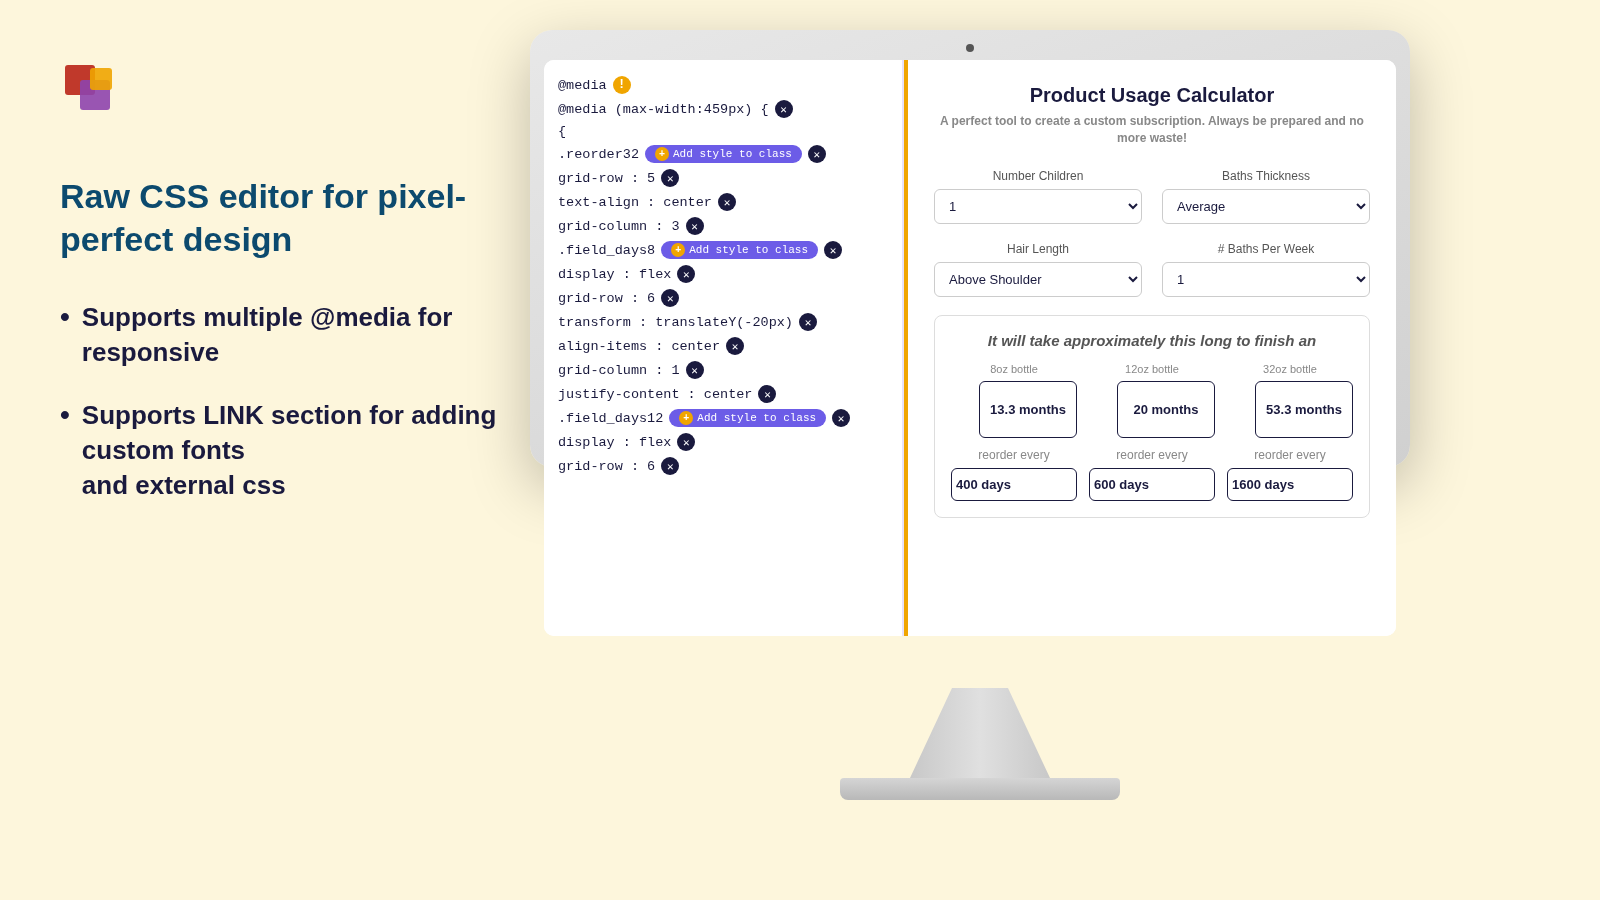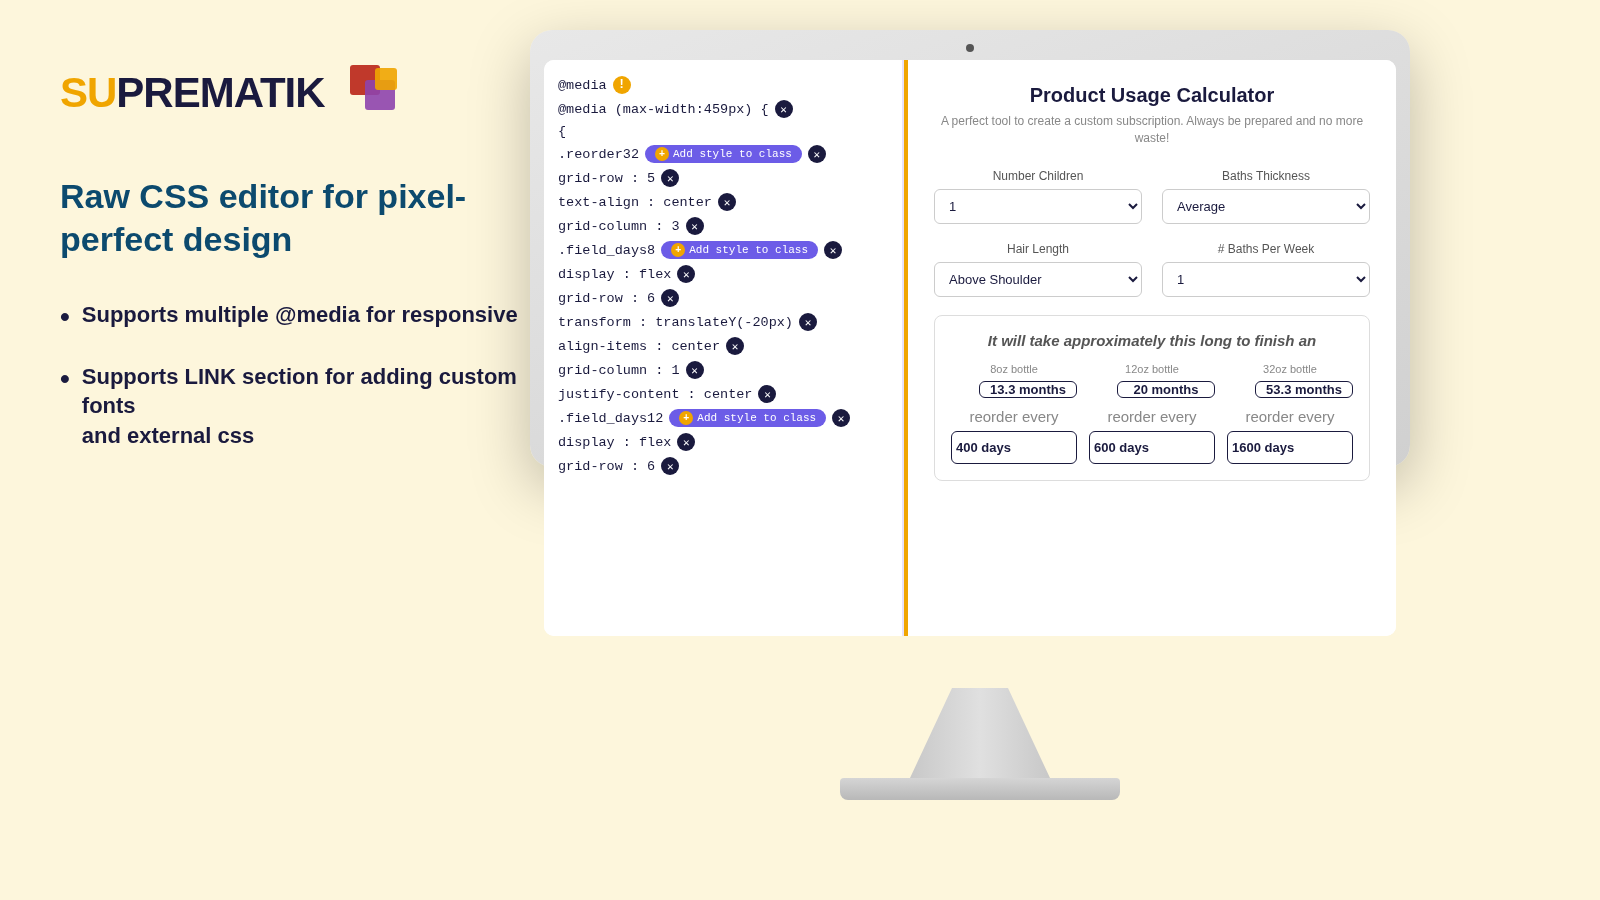--- a/index.html
+++ b/index.html
@@ -56,21 +56,21 @@
       list-style: none;
       display: flex;
       flex-direction: column;
       gap: 28px;
     }
 
     .bullets li {
       display: flex;
       align-items: flex-start;
       gap: 12px;
-      font-size: 22px;
+      font-size: 26px;
       font-weight: 700;
       color: #1a1a3e;
       line-height: 1.35;
     }
 
     .bullets li::before {
       content: '•';
       font-size: 28px;
       color: #1a1a3e;
       line-height: 1.2;
@@ -215,20 +215,21 @@
       text-align: center;
       margin-bottom: 6px;
     }
 
     .calc-subtitle {
       font-size: 12px;
       color: #888;
       text-align: center;
       margin-bottom: 22px;
       line-height: 1.4;
+      font-weight: bold;
     }
 
     .form-row {
       display: flex;
       gap: 20px;
       margin-bottom: 18px;
     }
 
     .form-group {
       flex: 1;
@@ -286,38 +287,38 @@
     .month-values {
       display: flex;
       gap: 12px;
       margin-bottom: 10px;
     }
 
     .month-box {
       flex: 1;
       border: 1.5px solid #1a1a3e;
       border-radius: 6px;
-      padding: 0 4px;
+      padding: 20px 4px;
       text-align: center;
       font-size: 13px;
       font-weight: 600;
       color: #1a1a3e;
       margin-left: 28px;
     }
 
     .reorder-labels {
       display: flex;
       gap: 12px;
       margin-bottom: 6px;
     }
 
     .reorder-label {
       flex: 1;
       text-align: center;
-      font-size: 15px;
+      font-size: 12px;
       color: #888;
     }
 
     .day-values {
       display: flex;
       gap: 12px;
     }
 
     .day-box {
       flex: 1;
@@ -353,25 +354,20 @@
       height: 22px;
       background: linear-gradient(180deg, #d5d5d5 0%, #b8b8b8 100%);
       border-radius: 4px 4px 8px 8px;
     }
   </style>
 </head>
 <body>
 
 <div class="left-panel">
   <div class="brand">
-    <div>
-      <span class="brand-text">
-        <span class="su">SU</span><span>PREMATIK</span>
-      </span>
-    </div>
 
     <svg class="brand-logo" viewBox="0 0 65 65" xmlns="http://www.w3.org/2000/svg">
       <rect x="5" y="5" width="30" height="30" fill="#c0392b" rx="3"></rect>
       <rect x="20" y="20" width="30" height="30" fill="#8e44ad" rx="3" opacity="0.9"></rect>
       <rect x="30" y="8" width="22" height="22" fill="#f0a500" rx="3" opacity="0.9"></rect>
     </svg>
   </div>
 
   <h1 class="headline">Raw CSS editor for pixel-perfect design</h1>
 

